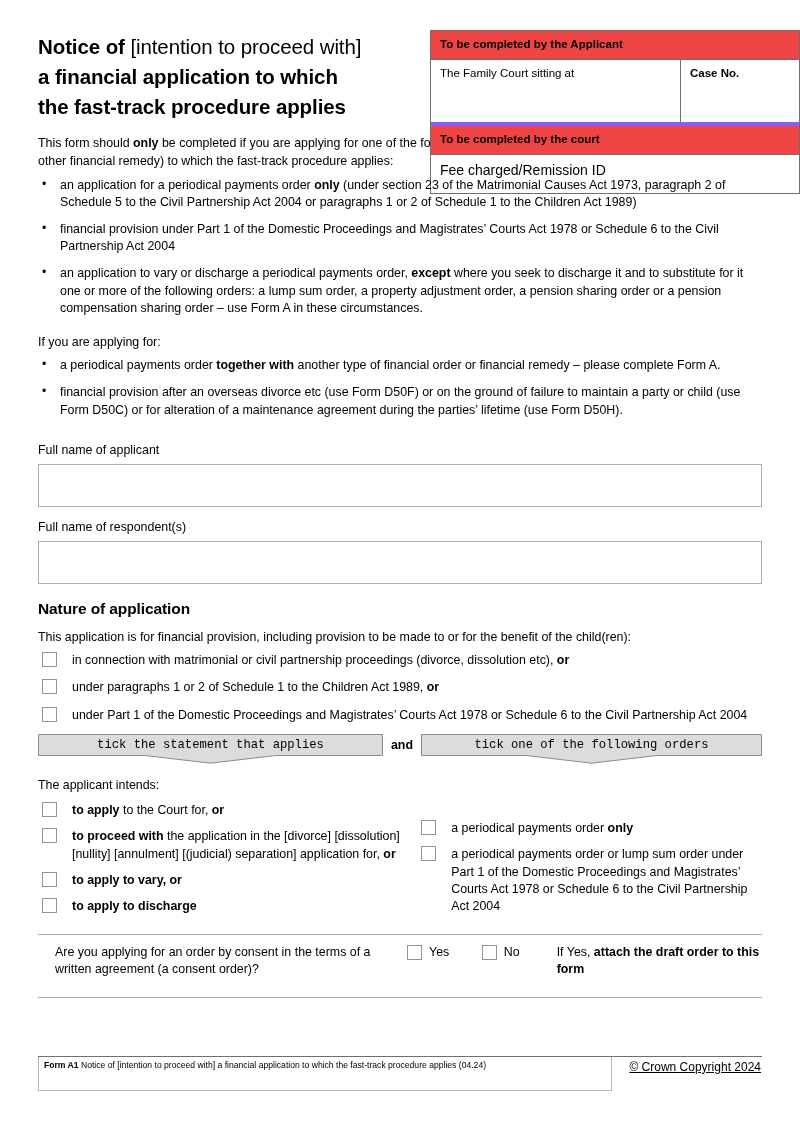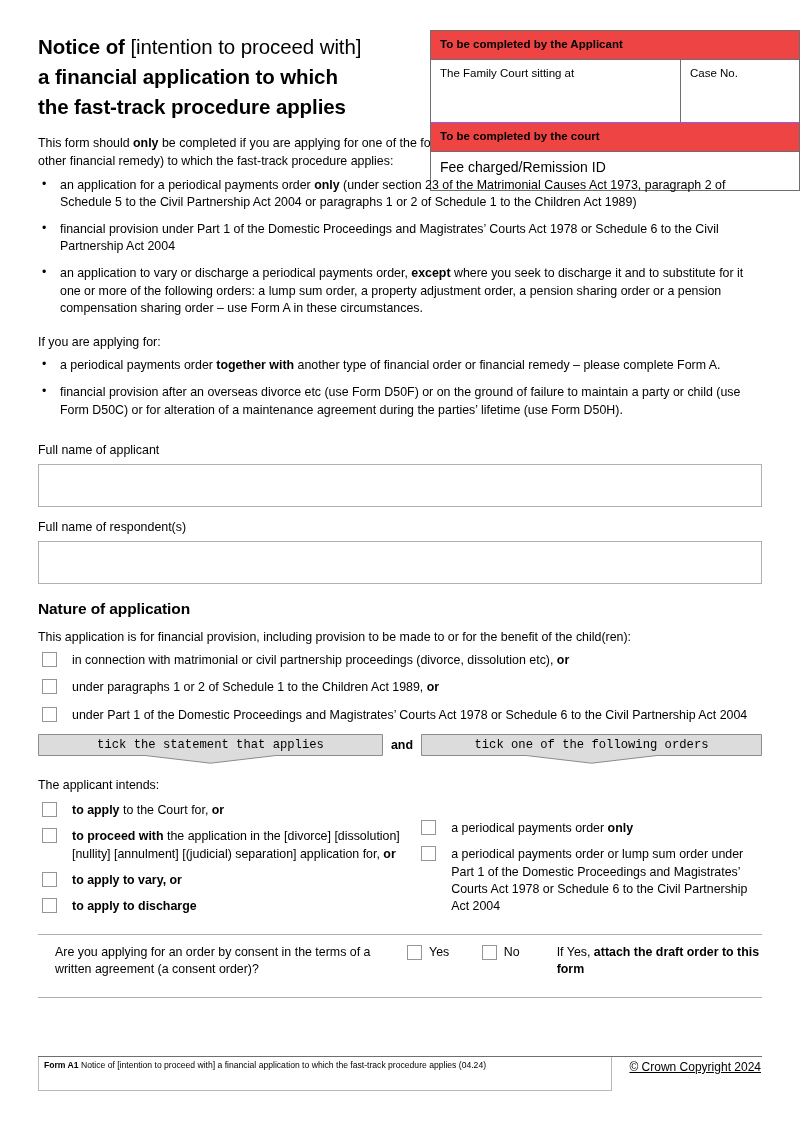--- a/index.html
+++ b/index.html
@@ -50,39 +50,40 @@
   }
   .cb-band {
     background: #ef4444;
     border-bottom: 1px solid #6e6e6e;
     font-size: 11.5px;
     font-weight: 700;
     padding: 7px 8px 7px 9px;
     line-height: 1.2;
   }
   .cb-band.second {
-    border-top: 1px solid #8b5cf6;
+    border-top: 4px solid #8b5cf6;
   }
   .cb-split {
     display: flex;
   }
   .cb-cell {
     font-size: 11.5px;
     padding: 7px 8px 6px 9px;
     height: 62px;
     box-sizing: border-box;
     line-height: 1.2;
   }
   .cb-cell.left {
     flex: 1 1 auto;
     border-right: 1px solid #6e6e6e;
   }
   .cb-cell.right {
     width: 118px;
     flex: 0 0 118px;
+    font-weight: bold;
   }
   .cb-fee {
     font-size: 14px;
     padding: 7px 8px 6px 9px;
     height: 38px;
     box-sizing: border-box;
     line-height: 1.2;
   }
 
   

